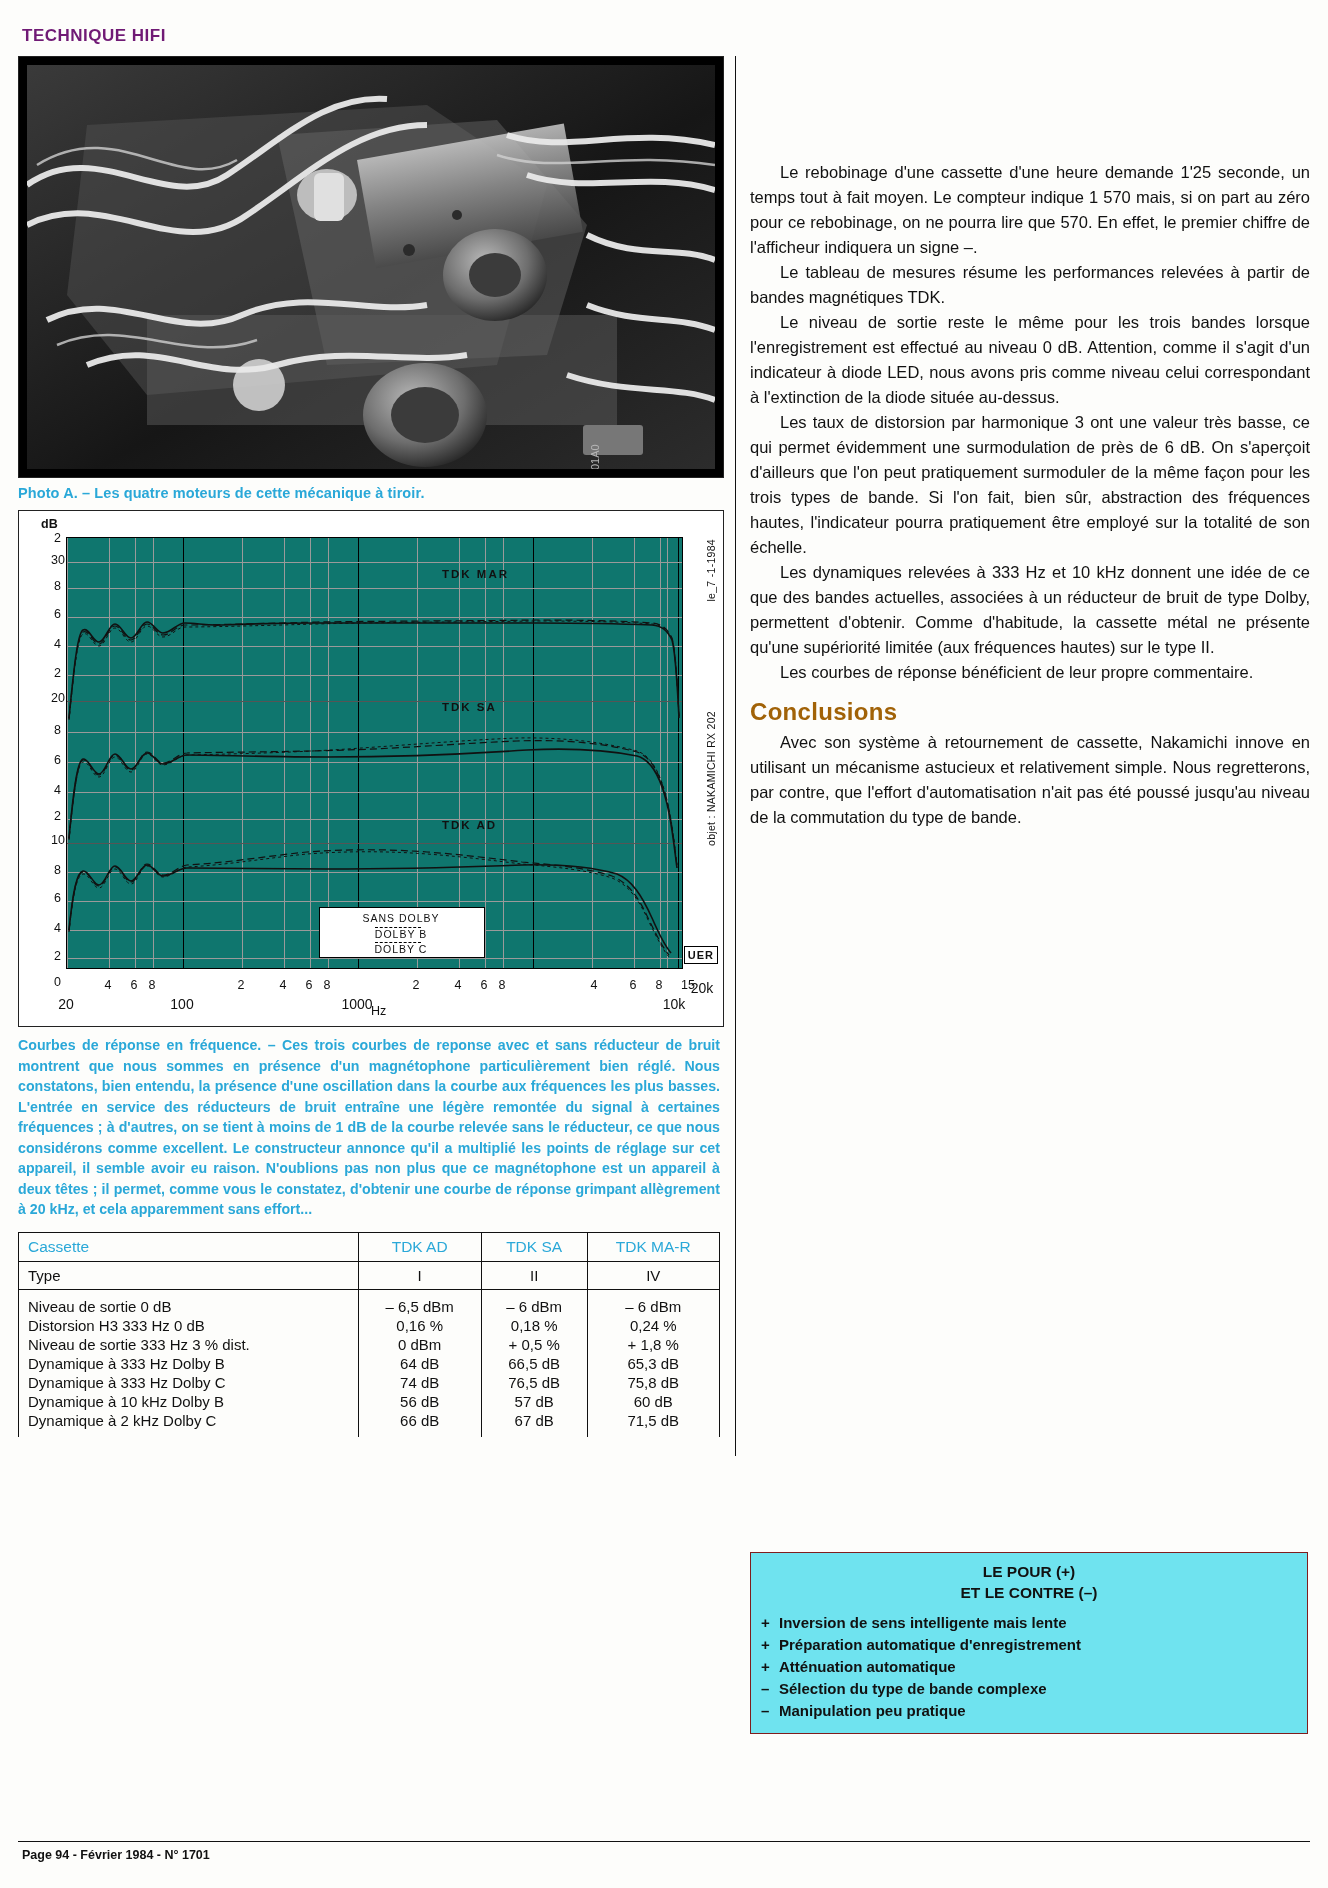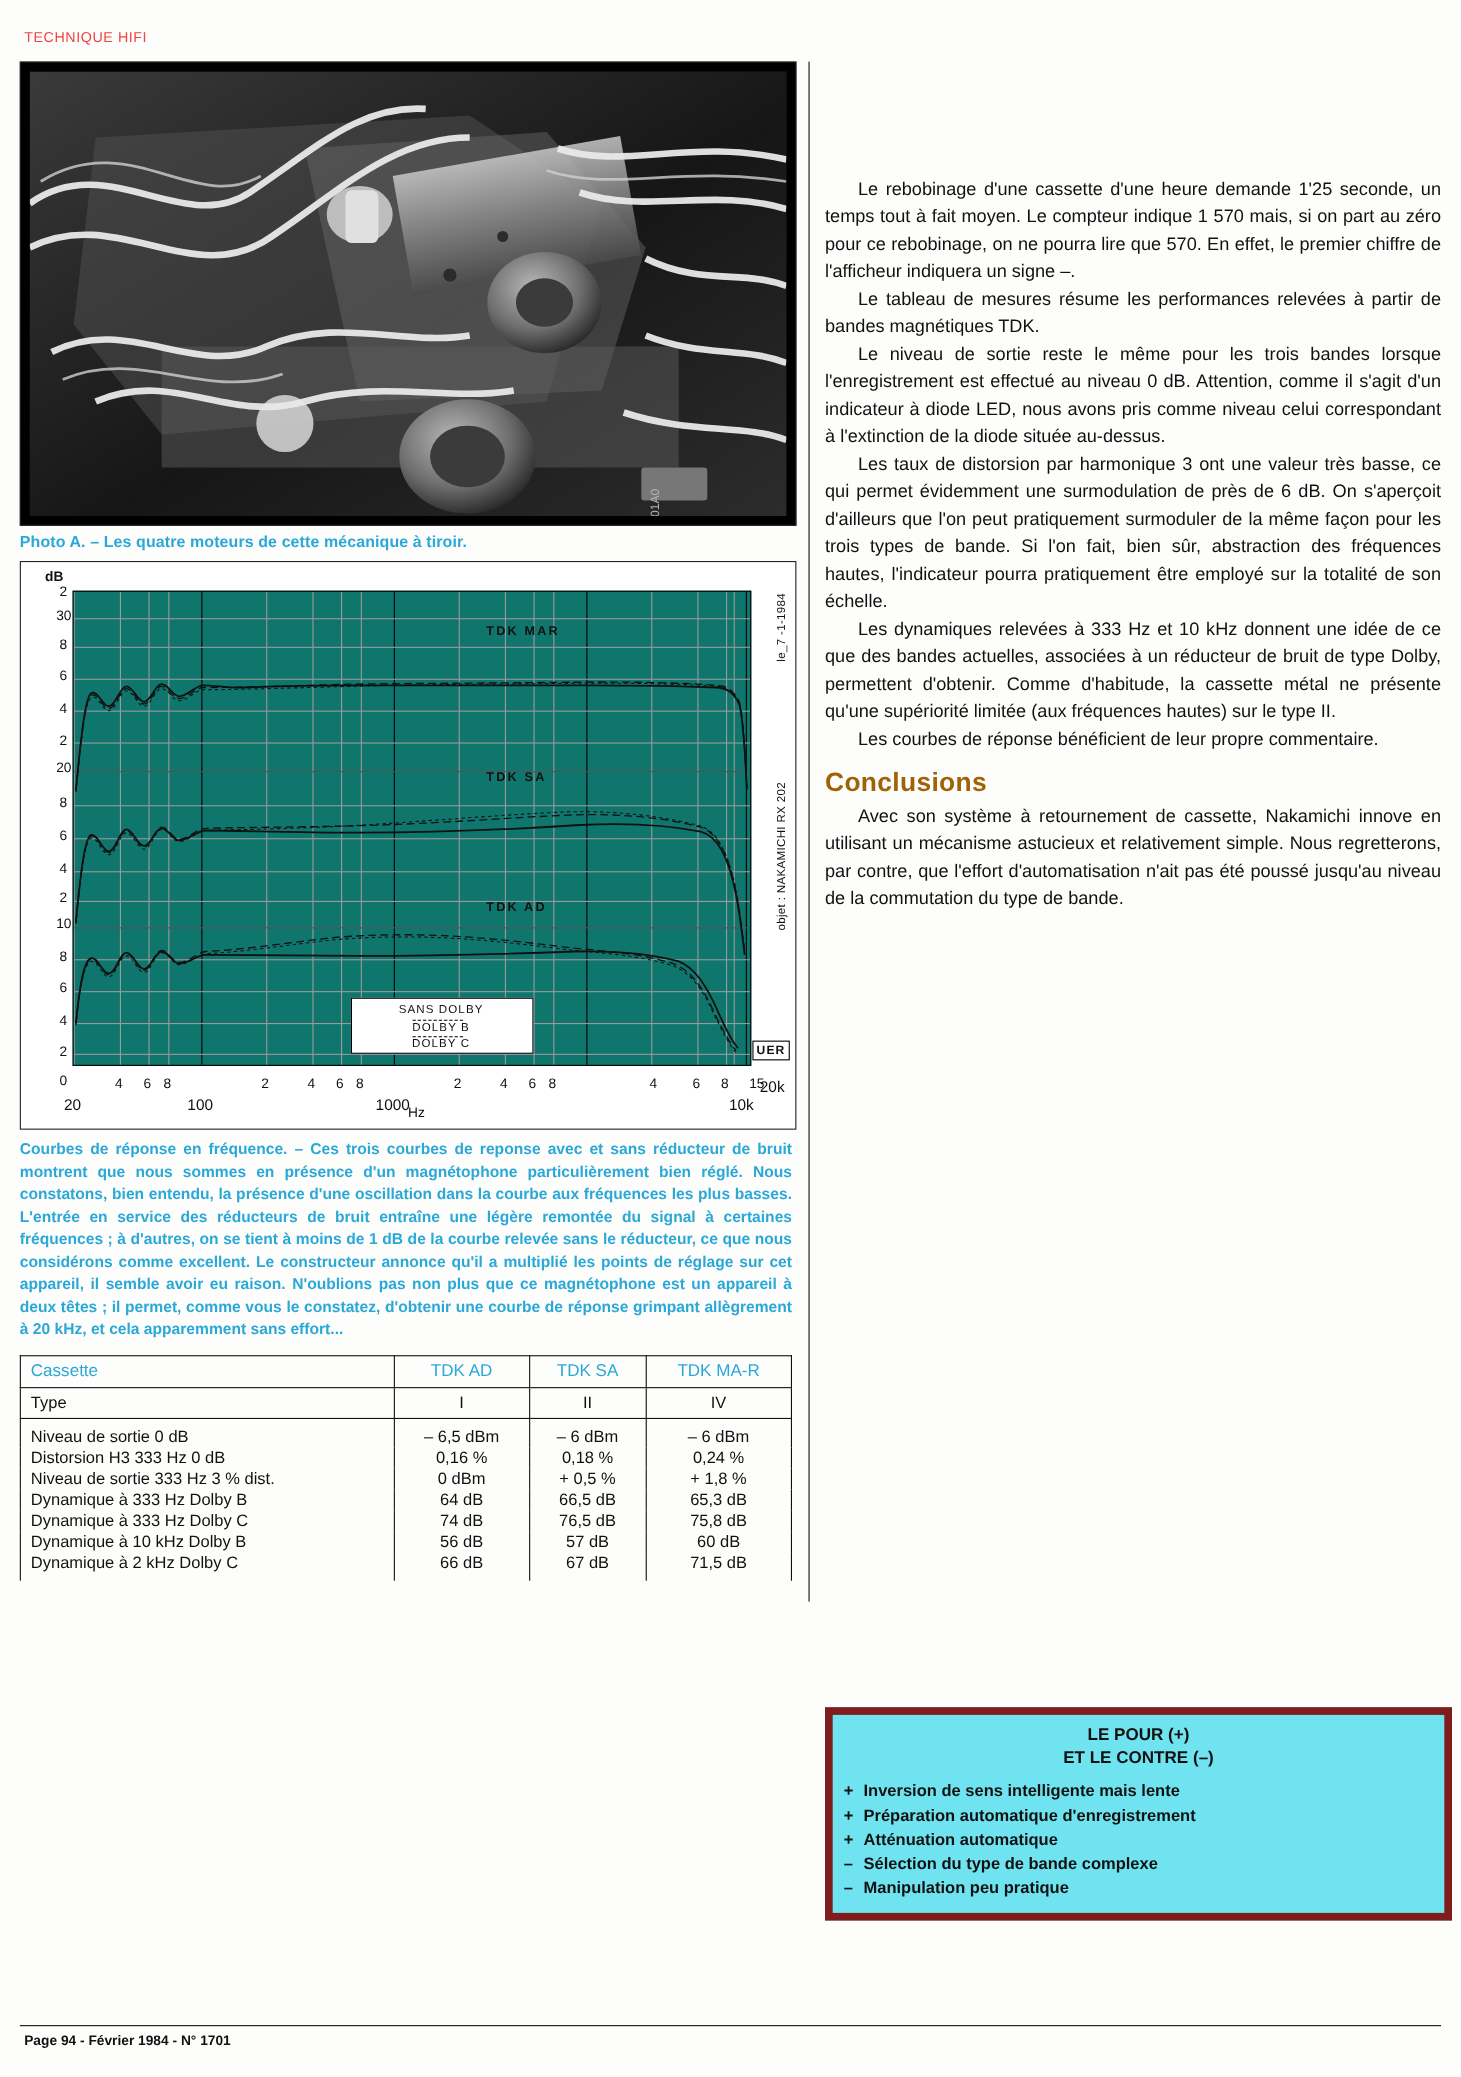--- a/index.html
+++ b/index.html
@@ -9,22 +9,22 @@
     font-family:"Liberation Sans", sans-serif;
     color:#111;
     position:relative;
     overflow:hidden;
   }
   .page{position:absolute;inset:0;padding:0;}
 
   
   .kicker{
     position:absolute;left:22px;top:26px;
-    font-size:13px;font-weight:normal;letter-spacing:.5px;
-    color:#ef4444;
+    font-size:17px;font-weight:bold;letter-spacing:.5px;
+    color:#701a75;
   }
 
   
   .leftcol{position:absolute;left:18px;top:56px;width:704px;}
 
   .photo-box{
     width:704px;height:420px;
     border:1px solid #222;
     background:#000;
     position:relative;overflow:hidden;
@@ -129,21 +129,21 @@
     color:#a16207;font-size:24px;margin:14px 0 6px 0;letter-spacing:.3px;
   }
 
   .vrule{
     position:absolute;left:735px;top:56px;width:1px;height:1400px;background:#111;
   }
 
   
   .prosbox{
     position:absolute;left:750px;top:1552px;width:556px;
-    border:7px solid #7f1d1d;
+    border:1px solid #7f1d1d;
     background:#6fe3ef;
   }
   .prosbox .title{
     text-align:center;font-weight:bold;font-size:15.5px;line-height:21px;
     padding:8px 0 10px 0;
   }
   .prosbox ul{list-style:none;margin:0;padding:0 10px 10px 10px;}
   .prosbox li{
     font-size:15px;font-weight:bold;line-height:20px;
     display:flex;margin-bottom:2px;

